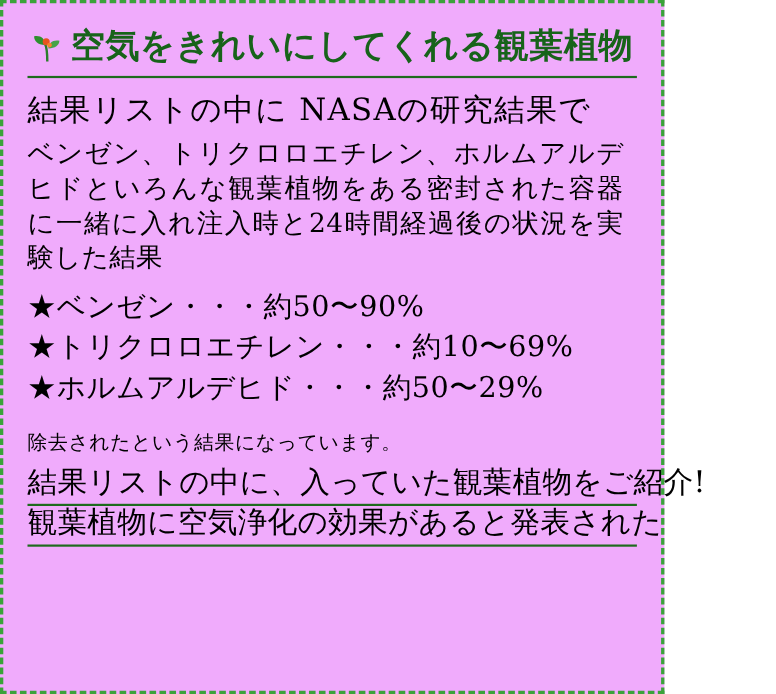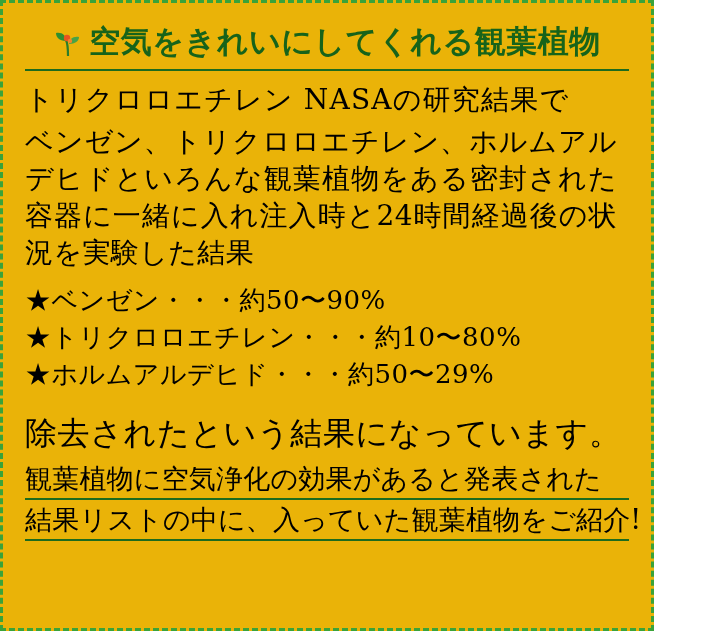--- a/index.html
+++ b/index.html
@@ -9,23 +9,23 @@
   body {
     width: 705px;
     height: 631px;
     background: #ffffff;
     font-family: "Liberation Serif", serif;
     overflow: hidden;
   }
   .page {
     position: relative;
     box-sizing: border-box;
-    width: 654px;
+    width: 604px;
     height: 631px;
-    background: #eab308;
+    background: #f0abfc;
     border: 3px dashed #3aa33a;
     padding: 14px 16px 10px 16px;
   }
   .title-row {
     display: flex;
     align-items: center;
     justify-content: center;
     gap: 6px;
     padding: 4px 0 6px 0;
     border-bottom: 2px solid #1d6b1d;
@@ -52,42 +52,42 @@
   .lead {
     font-family: "DejaVu Serif", serif;
     font-size: 28px;
     color: #000000;
     line-height: 1.33;
     letter-spacing: 1.2px;
     margin: 2px 0 6px 0;
   }
   .para {
     font-family: "DejaVu Serif", serif;
-    font-size: 28px;
+    font-size: 24px;
     color: #000000;
     line-height: 1.32;
     letter-spacing: 0.4px;
     margin: 0 12px 10px 0;
     text-align: justify;
     text-justify: inter-character;
   }
   .bullets {
     margin: 4px 0 19px 0;
   }
   .bullet {
     font-family: "DejaVu Serif", serif;
     font-size: 26px;
     color: #000000;
     line-height: 1.42;
     letter-spacing: 0.5px;
     white-space: nowrap;
   }
   .closing {
     font-family: "DejaVu Serif", serif;
-    font-size: 32px;
+    font-size: 18px;
     color: #000000;
     line-height: 1.35;
     letter-spacing: 0.6px;
     margin: 14px 0 8px 0;
   }
   .emph-line {
     font-family: "DejaVu Serif", serif;
     font-size: 27px;
     color: #000000;
     line-height: 1.22;
@@ -114,29 +114,29 @@
         <path d="M16 15 C22 15 26 12 26 8 C20 7 16 10 16 15 Z" fill="#47a347"></path>
         <circle cx="14" cy="9" r="3.2" fill="#e8541f"></circle>
         <circle cx="17" cy="12" r="2.2" fill="#f2842c"></circle>
       </svg>
     </span>
     <span class="title-text">空気をきれいにしてくれる観葉植物</span>
   </div>
 
   <div class="body-block">
 
-    <div class="lead">トリクロロエチレン NASAの研究結果で</div>
+    <div class="lead">結果リストの中に NASAの研究結果で</div>
 
     <div class="para">ベンゼン、トリクロロエチレン、ホルムアルデヒドといろんな観葉植物をある密封された容器に一緒に入れ注入時と24時間経過後の状況を実験した結果</div>
 
     <div class="bullets">
       <div class="bullet">★ベンゼン・・・約50〜90%</div>
-      <div class="bullet">★トリクロロエチレン・・・約10〜80%</div>
+      <div class="bullet">★トリクロロエチレン・・・約10〜69%</div>
       <div class="bullet">★ホルムアルデヒド・・・約50〜29%</div>
     </div>
 
     <div class="closing">除去されたという結果になっています。</div>
 
+    <div class="emph-line last">結果リストの中に、入っていた観葉植物をご紹介!</div>
     <div class="emph-line">観葉植物に空気浄化の効果があると発表された</div>
-    <div class="emph-line last">結果リストの中に、入っていた観葉植物をご紹介!</div>
 
   </div>
 </div>
 
 </body></html>

